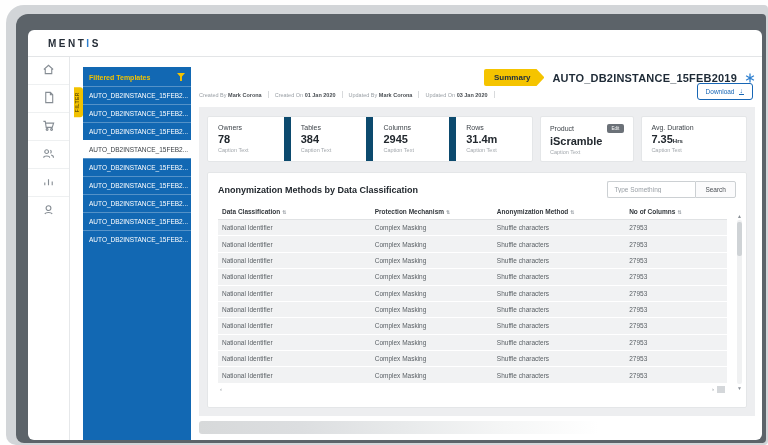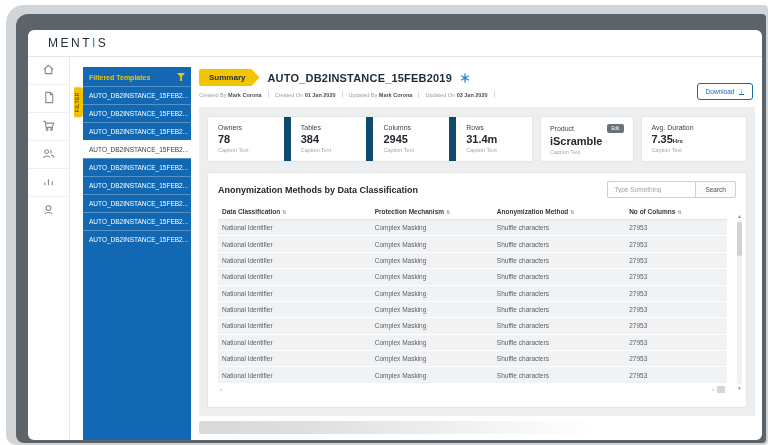--- a/index.html
+++ b/index.html
@@ -11,21 +11,21 @@
   .frame-mid { position:absolute; left:6px; top:5px; right:0; bottom:0;
     background:#d2d5d8; border-radius:18px 4px 4px 10px; }
   .frame-dark { position:absolute; left:16px; top:14px; right:2px; bottom:2px;
     background:#5c6369; border-radius:12px 4px 4px 8px; }
   .app { position:absolute; left:28px; top:30px; right:6px; bottom:5px;
     background:#fff; border-radius:6px; overflow:hidden; display:flex; flex-direction:column; }
 
   
   .logo-bar { height:27px; display:flex; align-items:center; padding-left:20px;
     border-bottom:1px solid #e3e5e7; flex:0 0 auto; }
-  .logo { font-size:12px; font-weight:normal; letter-spacing:2.5px; color:#262e38; }
+  .logo { font-size:10px; font-weight:bold; letter-spacing:2.5px; color:#262e38; }
   .logo .accent { color:#2f80d0; }
 
   .app-body { flex:1; display:flex; min-height:0; }
 
   
   .icon-rail { width:42px; border-right:1px solid #e6e8ea; display:flex; flex-direction:column; align-items:stretch; flex:0 0 auto; }
   .rail-cell { height:28px; display:flex; align-items:center; justify-content:center; border-bottom:1px solid #eef0f1; }
   .rail-cell svg { stroke:#868d94; fill:none; stroke-width:1.2; }
 
   
@@ -48,21 +48,21 @@
   .tp-item { color:#fff; font-size:6.5px; padding:5px 6px; border-top:1px solid rgba(255,255,255,.28);
     white-space:nowrap; overflow:hidden; cursor:pointer; }
   .tp-item.selected { background:#fff; color:#3a3f44; border-top-color:#fff; }
   .filter-tab { position:absolute; left:-9px; top:20px; width:9px; padding:5px 0;
     background:#f2c200; border-radius:3px 0 0 3px; color:#6e5600; font-size:5px; font-weight:bold;
     writing-mode:vertical-rl; transform:rotate(180deg); text-align:center; letter-spacing:.5px; cursor:pointer; }
 
   
   .content-main { flex:1; display:flex; flex-direction:column; margin-left:8px; min-width:0; }
   .summary-block { position:relative; flex:0 0 auto; padding-top:2px; }
-  .summary-line { display:flex; align-items:center; gap:8px; }
+  .summary-line { display:flex; align-items:center; gap:8px;justify-content:flex-end; }
   .summary-tab { background:#f5c400; color:#23303c; font-weight:bold; font-size:8px;
     padding:4px 14px 4px 10px; border-radius:2px;
     clip-path:polygon(0 0,calc(100% - 8px) 0,100% 50%,calc(100% - 8px) 100%,0 100%); cursor:pointer; }
   .summary-title { font-size:11px; font-weight:bold; color:#1e2a36; letter-spacing:.2px; }
   .snowflake { display:inline-flex; }
   .meta-line { display:flex; align-items:center; gap:6px; margin-top:5px; }
   .meta-item { font-size:5.5px; color:#9aa0a6; }
   .meta-item b { color:#4a4f54; }
   .meta-sep { width:1px; height:7px; background:#d8dadc; }
   .download-btn { position:absolute; right:2px; top:16px; background:#fff; border:1px solid #1766b5;

